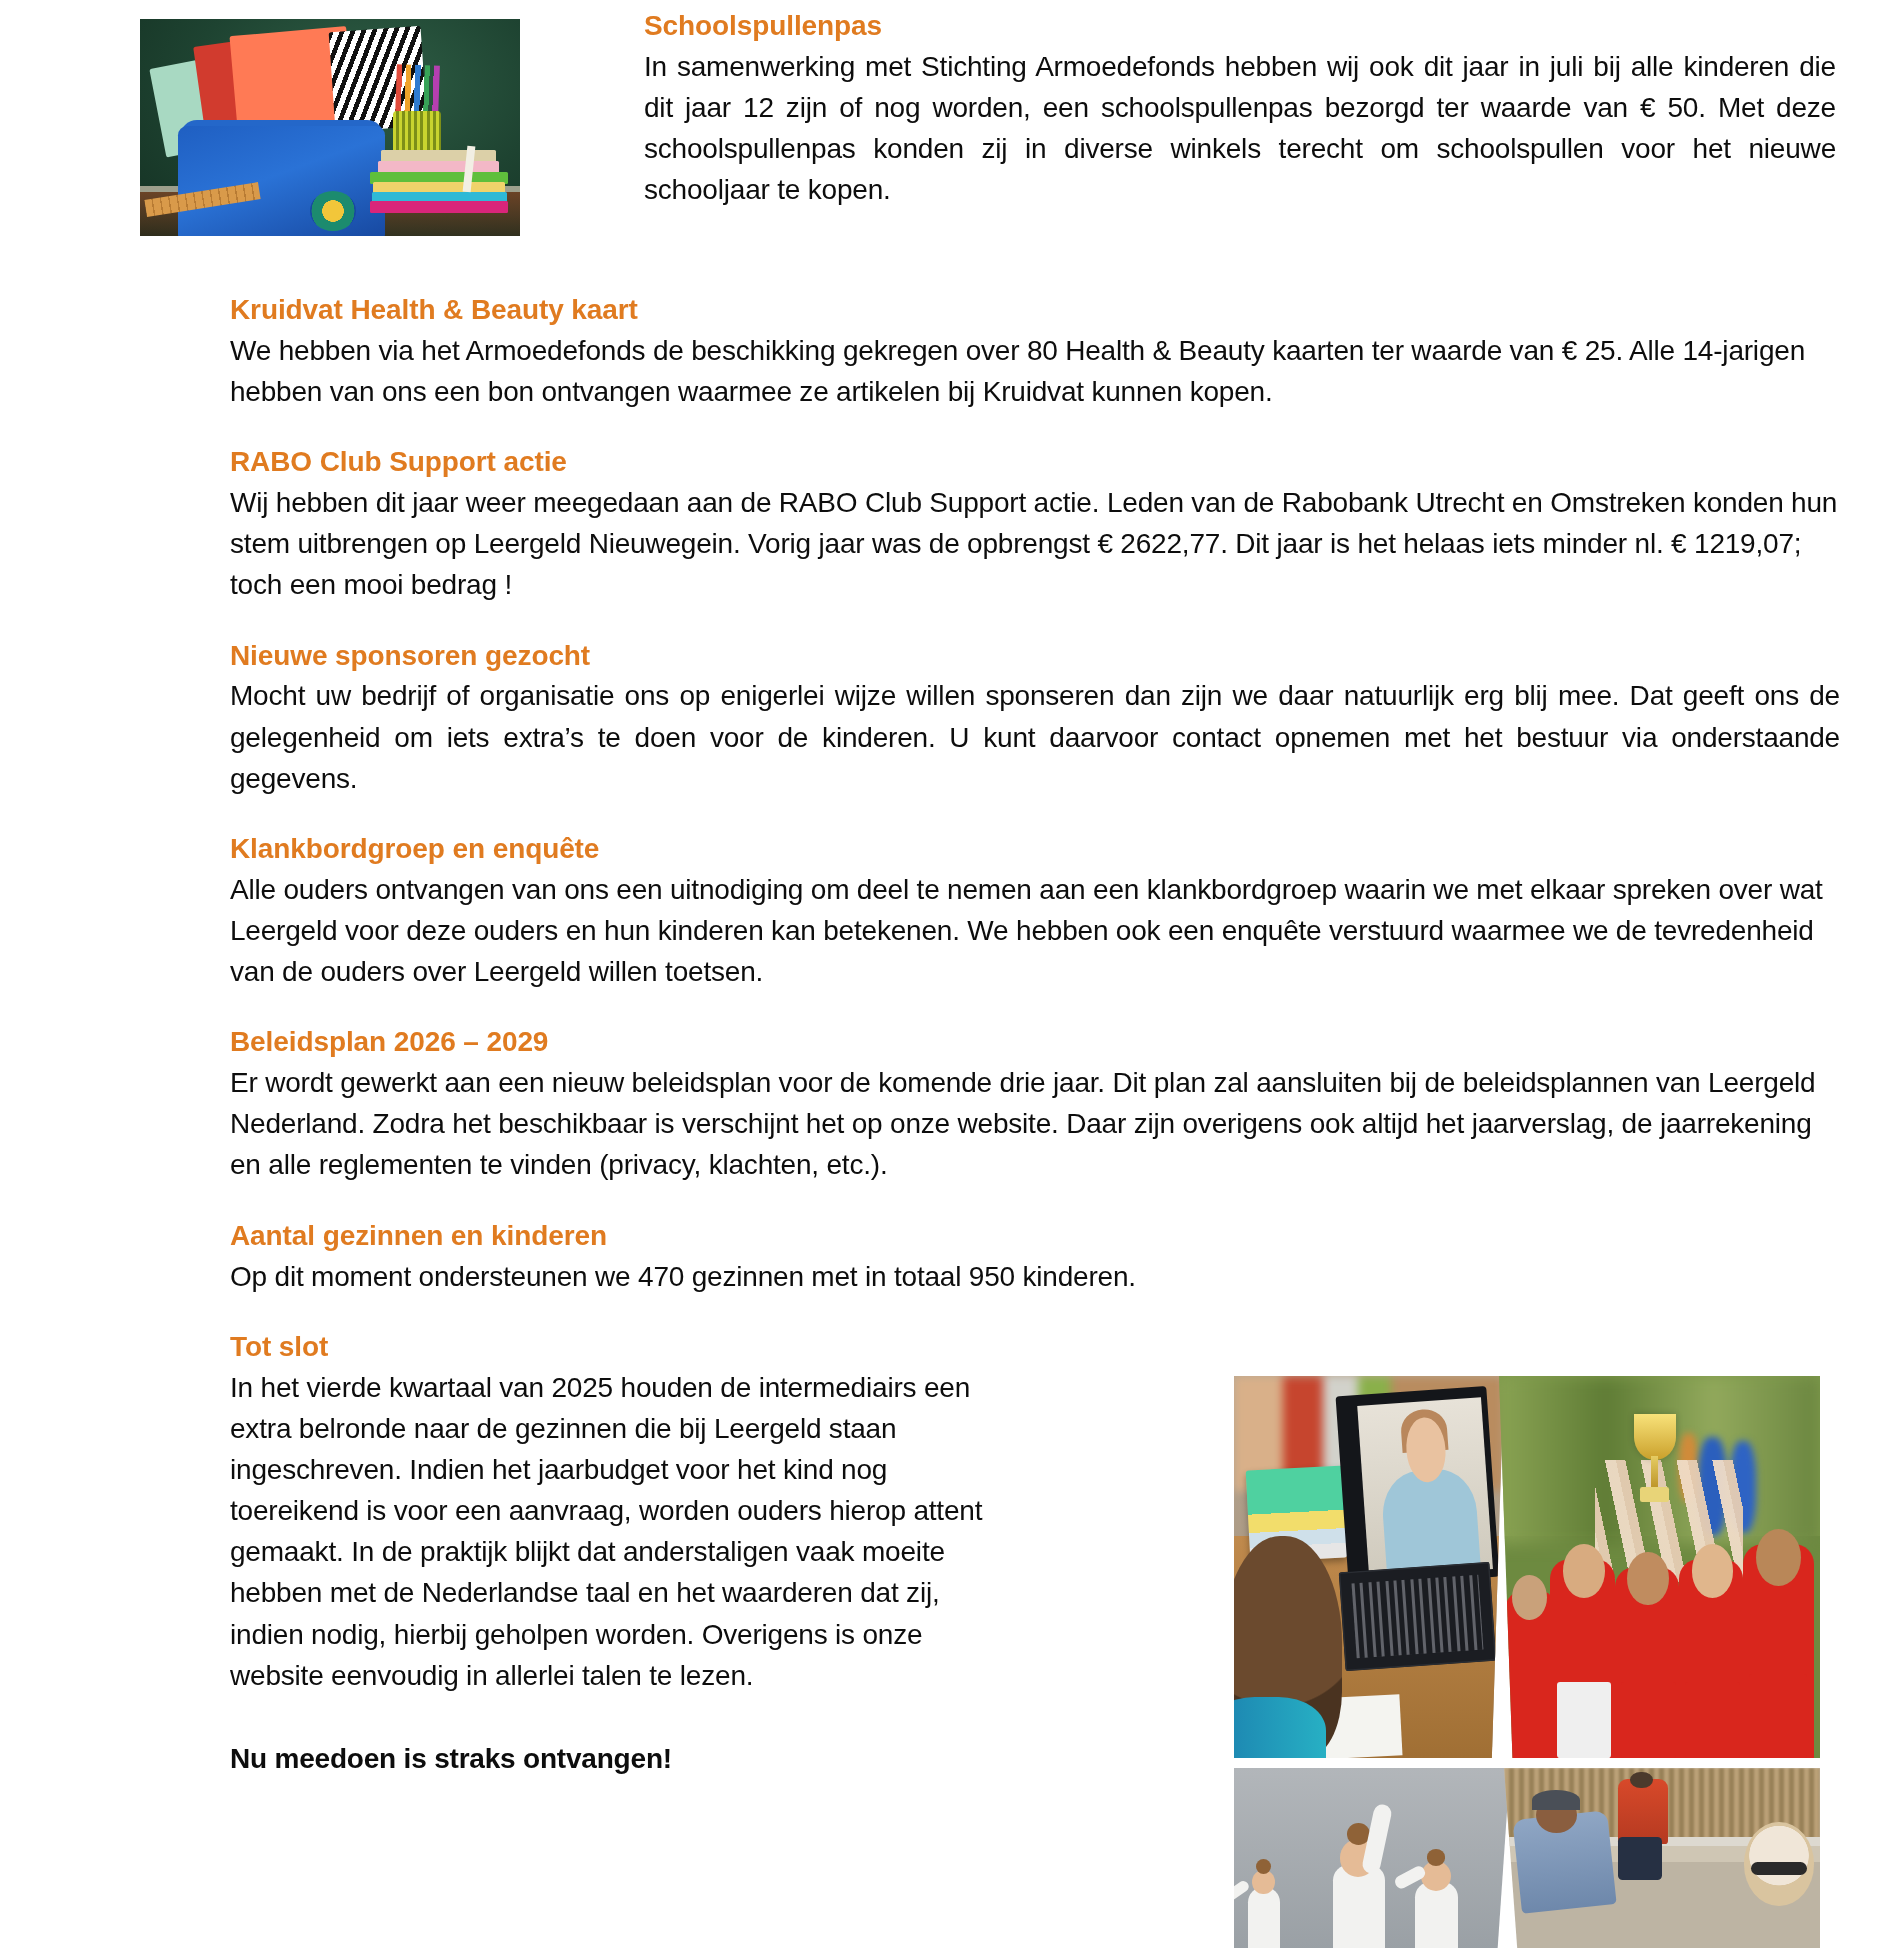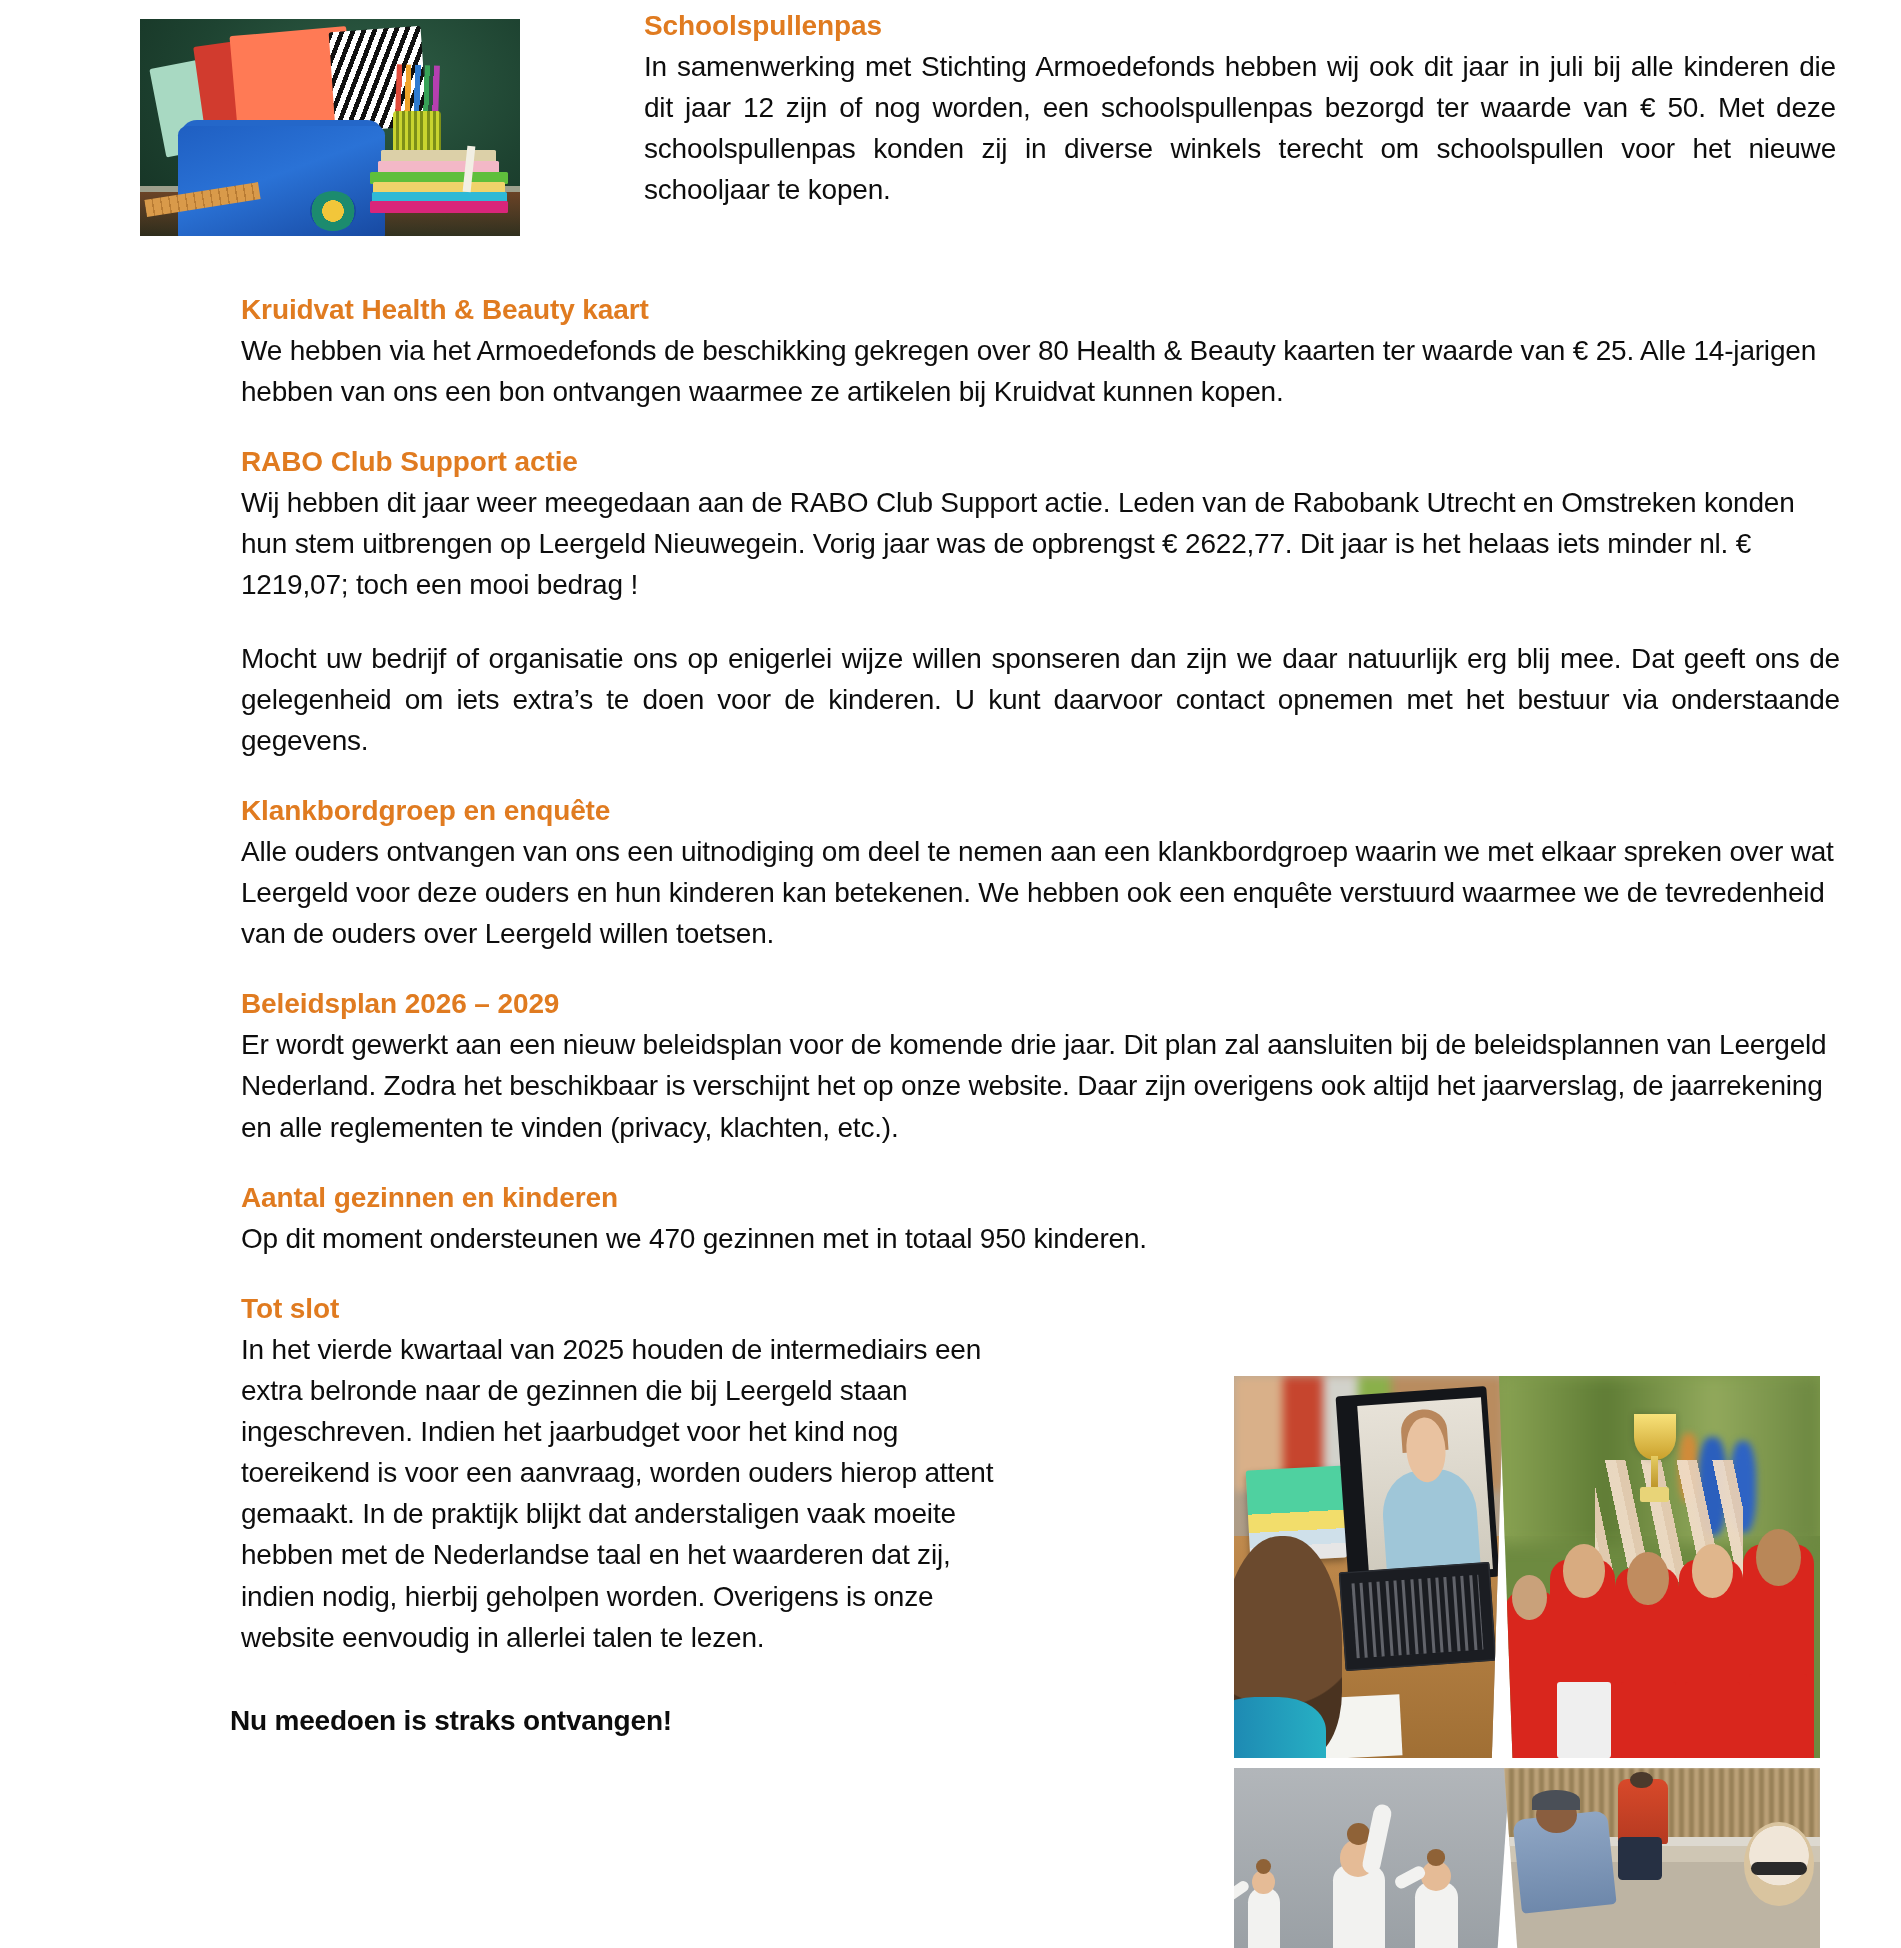--- a/index.html
+++ b/index.html
@@ -49,21 +49,20 @@
     text-align: justify;
     text-justify: inter-word;
     hyphens: none;
   }
   p.section-text.left {
     text-align: left;
   }
 
   .block {
     margin-bottom: 32px;
-    margin-left: 11px;
   }
 
   
   .intro-row {
     position: relative;
     min-height: 238px;
     margin-bottom: 46px;
   }
   .intro-figure {
     position: absolute;
@@ -357,20 +356,21 @@
       <h2 class="section-title">Kruidvat Health &amp; Beauty kaart</h2>
       <p class="section-text left">We hebben via het Armoedefonds de beschikking gekregen over 80 Health &amp; Beauty kaarten ter waarde van € 25. Alle 14-jarigen hebben van ons een bon ontvangen waarmee ze artikelen bij Kruidvat kunnen kopen.</p>
     </div>
 
     <div class="block">
       <h2 class="section-title">RABO Club Support actie</h2>
       <p class="section-text left">Wij hebben dit jaar weer meegedaan aan de RABO Club Support actie. Leden van de Rabobank Utrecht en Omstreken konden hun stem uitbrengen op Leergeld Nieuwegein. Vorig jaar was de opbrengst € 2622,77. Dit jaar is het helaas iets minder nl. € 1219,07; toch een mooi bedrag !</p>
     </div>
 
     <div class="block">
+      <h2 class="section-title">Nieuwe sponsoren gezocht</h2>
       <p class="section-text">Mocht uw bedrijf of organisatie ons op enigerlei wijze willen sponseren dan zijn we daar natuurlijk erg blij mee. Dat geeft ons de gelegenheid om iets extra’s te doen voor de kinderen. U kunt daarvoor contact opnemen met het bestuur via onderstaande gegevens.</p>
     </div>
 
     <div class="block">
       <h2 class="section-title">Klankbordgroep en enquête</h2>
       <p class="section-text left">Alle ouders ontvangen van ons een uitnodiging om deel te nemen aan een klankbordgroep waarin we met elkaar spreken over wat Leergeld voor deze ouders en hun kinderen kan betekenen. We hebben ook een enquête verstuurd waarmee we de tevredenheid van de ouders over Leergeld willen toetsen.</p>
     </div>
 
     <div class="block">
       <h2 class="section-title">Beleidsplan 2026 – 2029</h2>

